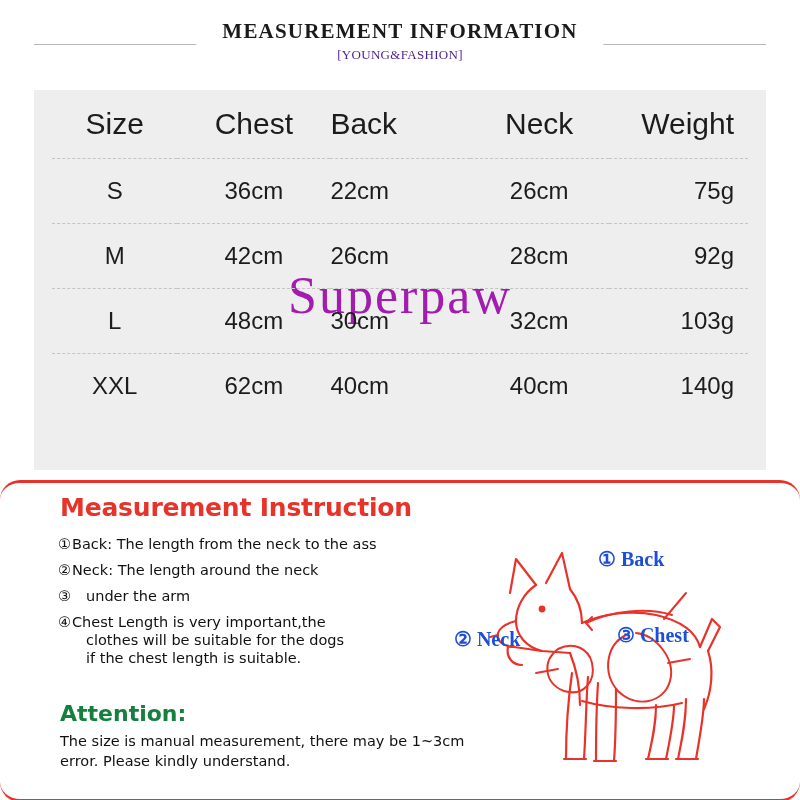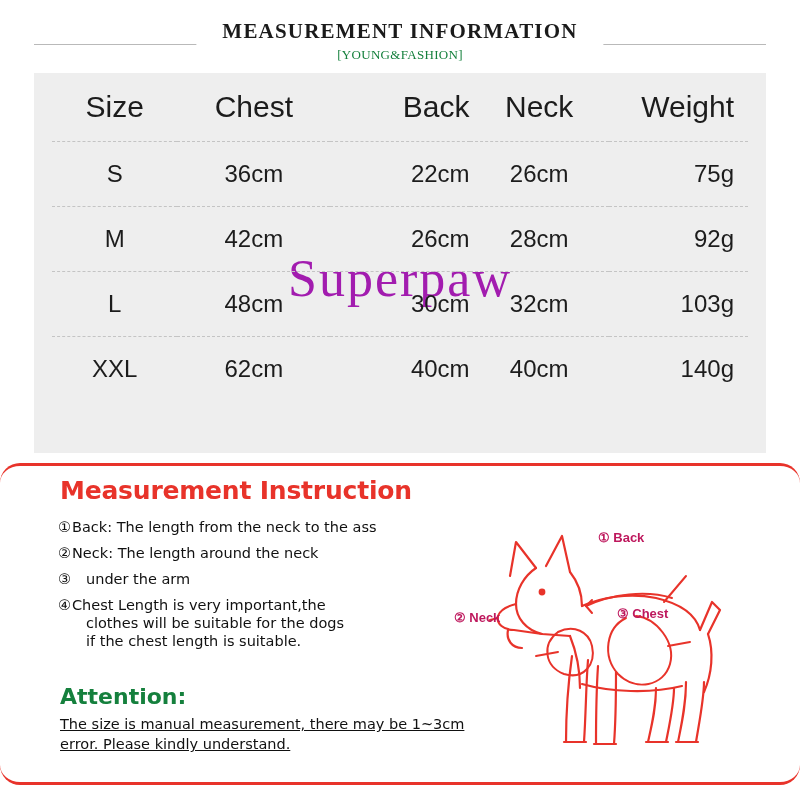--- a/index.html
+++ b/index.html
@@ -16,21 +16,21 @@
   .page {
     position: relative;
     width: 800px;
     height: 800px;
     background: #ffffff;
   }
 
   
   .header {
     position: relative;
-    height: 73px;
+    height: 90px;
     background: #ffffff;
   }
   .header-rule {
     position: absolute;
     left: 34px;
     right: 34px;
     top: 44px;
     height: 1px;
     background: #b9b9b9;
   }
@@ -48,21 +48,21 @@
     font-size: 21px;
     letter-spacing: 1.2px;
     color: #1a1a1a;
     font-weight: 700;
     line-height: 26px;
     white-space: nowrap;
   }
   .header-sub {
     font-family: "Liberation Serif", serif;
     font-size: 13px;
-    color: #15803d;
+    color: #4c1d95;
     letter-spacing: 0.3px;
     line-height: 18px;
     margin-top: 2px;
     white-space: nowrap;
   }
   .tick {
     position: absolute;
     top: 24px;
     width: 1px;
     height: 22px;
@@ -117,21 +117,21 @@
     font-size: 24px;
   }
   table.size-table tbody tr {
     border-top: 1px dashed #c4c4c4;
   }
   table.size-table thead tr {
     border-bottom: 1px dashed #c4c4c4;
   }
   .col-size   { width: 18%; text-align: center; }
   .col-chest  { width: 22%; text-align: center; }
-  .col-back   { width: 20%; text-align: right; }
+  .col-back   { width: 20%; text-align: left; }
   .col-neck   { width: 20%; text-align: center; }
   .col-weight { width: 20%; text-align: right; padding-right: 14px !important; }
 
   
   .instruction {
     position: relative;
     margin: 10px 0 0 0;
     height: 322px;
     background: #ffffff;
     border-top: 3px solid #e8332a;
@@ -189,40 +189,39 @@
   }
   .attention-text {
     position: absolute;
     left: 60px;
     top: 248px;
     width: 420px;
     font-family: "DejaVu Sans", sans-serif;
     font-size: 14.5px;
     line-height: 20px;
     color: #111111;
-    text-decoration: underline;
   }
 
   
   .dog-area {
     position: absolute;
     right: 20px;
     top: 40px;
     width: 330px;
     height: 270px;
   }
   .dog-area svg {
     display: block;
   }
   .dog-label {
     position: absolute;
-    font-family: Liberation Sans, sans-serif;
+    font-family: Liberation Serif, serif;
     font-weight: 700;
-    font-size: 13px;
-    color: #be185d;
+    font-size: 20px;
+    color: #1d4ed8;
     white-space: nowrap;
   }
   .lbl-back { left: 148px; top: 24px; }
   .lbl-neck { left: 4px; top: 104px; }
   .lbl-chest { left: 167px; top: 100px; }
 </style>
 </head>
 <body>
 
 <div class="page">

